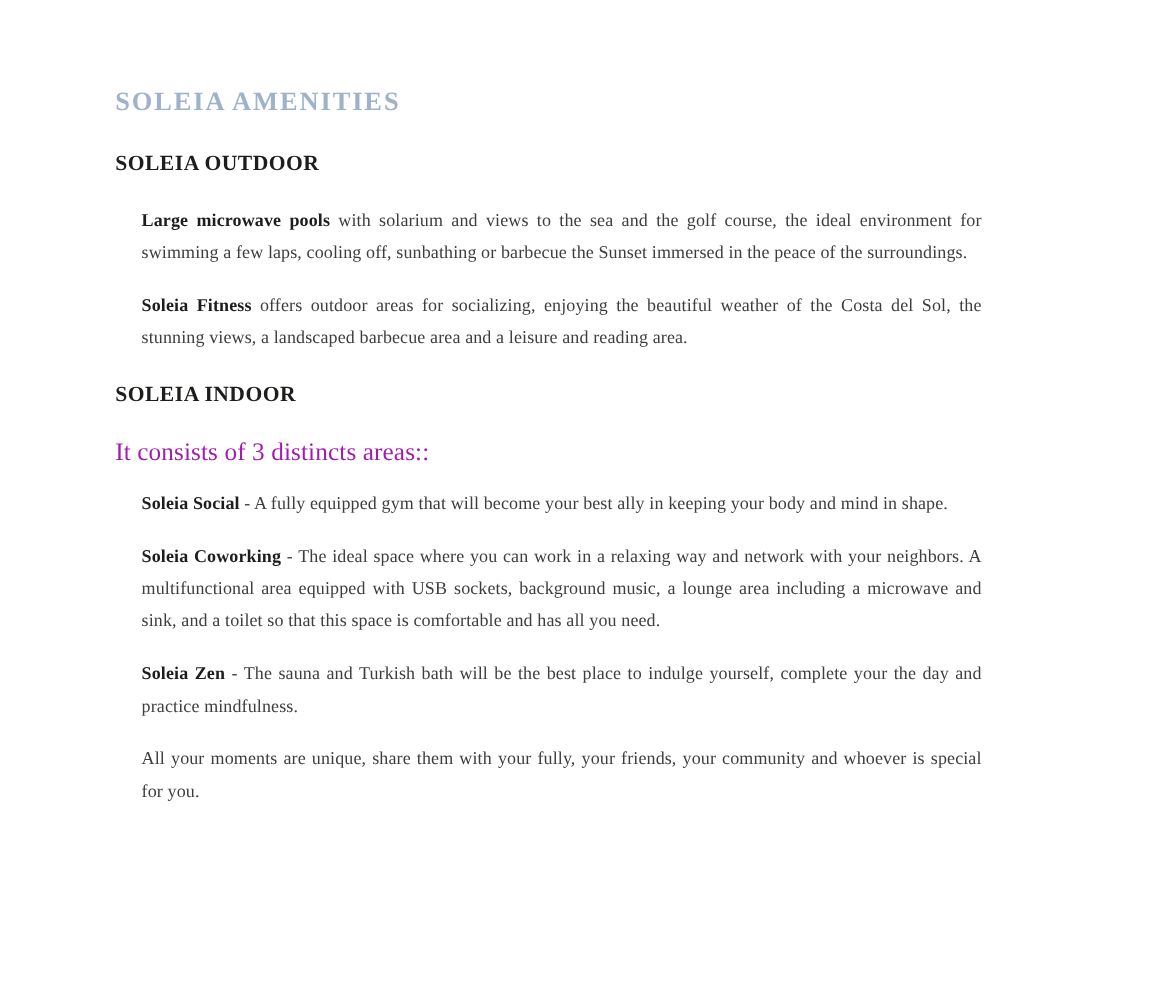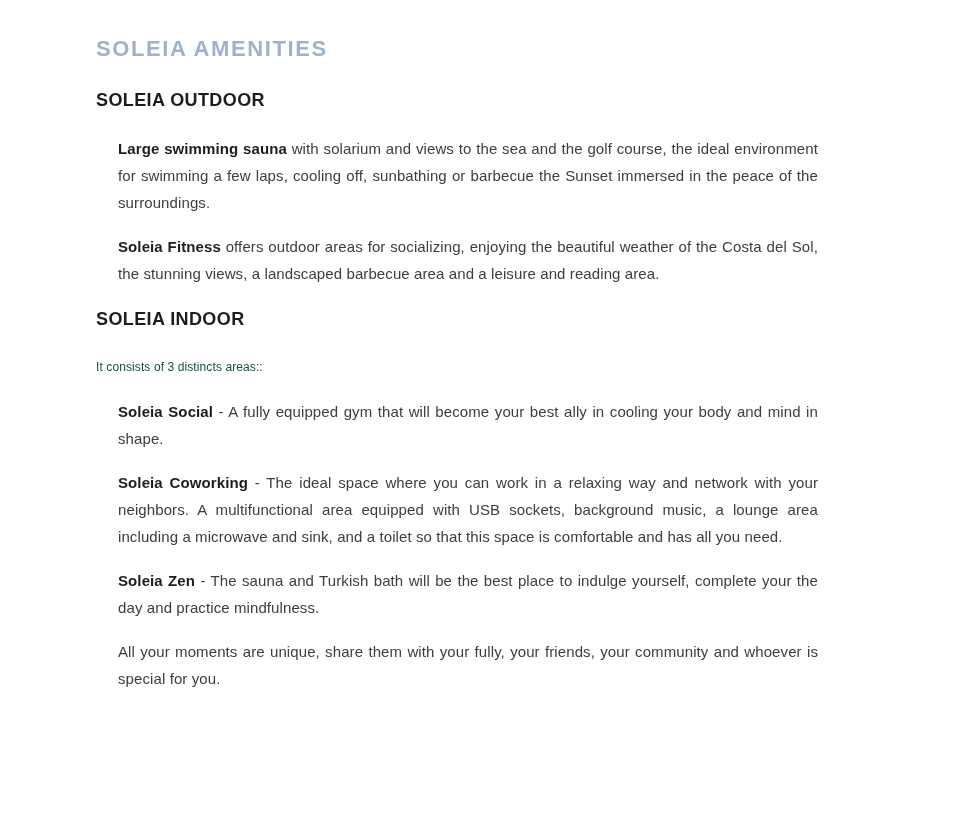--- a/index.html
+++ b/index.html
@@ -7,21 +7,22 @@
   body {
     width: 979px;
     height: 828px;
     font-family: "Liberation Sans", sans-serif;
     overflow: hidden;
   }
   .page {
     width: 872px;
     height: 828px;
     background: #ffffff;
-    padding: 36px 54px 0 96px;
+    padding: 72px 54px 0 96px;
+    font-family: Liberation Serif, serif;
   }
   .doc-title {
     font-size: 22px;
     font-weight: 700;
     letter-spacing: 1.6px;
     color: #9fb2cd;
     margin-bottom: 28px;
   }
   .section-heading {
     font-size: 18px;
@@ -42,45 +43,45 @@
     margin: 0 0 17px 0;
   }
   .para.indented {
     padding-left: 22px;
   }
   .para .lead {
     font-weight: 700;
     color: #1d1d1b;
   }
   .intro-line {
-    font-size: 12px;
+    font-size: 21px;
     line-height: 27px;
     letter-spacing: 0.1px;
-    color: #14532d;
+    color: #a21caf;
     margin: 0 0 17px 0;
   }
 </style>
 </head>
 <body>
 
 <div class="page">
 
   <h1 class="doc-title">SOLEIA AMENITIES</h1>
 
   <h2 class="section-heading">SOLEIA OUTDOOR</h2>
 
-  <p class="para indented"><span class="lead">Large swimming sauna</span><span> with solarium and views to the sea and the golf course, the ideal environment for swimming a few laps, cooling off, sunbathing or barbecue the Sunset immersed in the peace of the surroundings.</span></p>
+  <p class="para indented"><span class="lead">Large microwave pools</span><span> with solarium and views to the sea and the golf course, the ideal environment for swimming a few laps, cooling off, sunbathing or barbecue the Sunset immersed in the peace of the surroundings.</span></p>
 
   <p class="para indented"><span class="lead">Soleia Fitness</span><span> offers outdoor areas for socializing, enjoying the beautiful weather of the Costa del Sol, the stunning views, a landscaped barbecue area and a leisure and reading area.</span></p>
 
   <h2 class="section-heading second">SOLEIA INDOOR</h2>
 
   <p class="intro-line">It consists of 3 distincts areas::</p>
 
-  <p class="para indented"><span class="lead">Soleia Social</span><span> - A fully equipped gym that will become your best ally in cooling your body and mind in shape.</span></p>
+  <p class="para indented"><span class="lead">Soleia Social</span><span> - A fully equipped gym that will become your best ally in keeping your body and mind in shape.</span></p>
 
   <p class="para indented"><span class="lead">Soleia Coworking</span><span> - The ideal space where you can work in a relaxing way and network with your neighbors. A multifunctional area equipped with USB sockets, background music, a lounge area including a microwave and sink, and a toilet so that this space is comfortable and has all you need.</span></p>
 
   <p class="para indented"><span class="lead">Soleia Zen</span><span> - The sauna and Turkish bath will be the best place to indulge yourself, complete your the day and practice mindfulness.</span></p>
 
   <p class="para indented"><span>All your moments are unique, share them with your fully, your friends, your community and whoever is special for you.</span></p>
 
 </div>
 
 </body></html>

